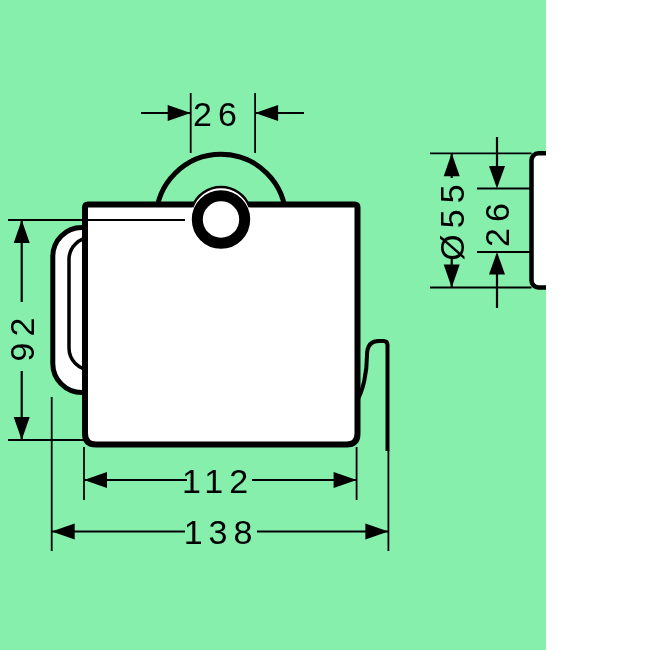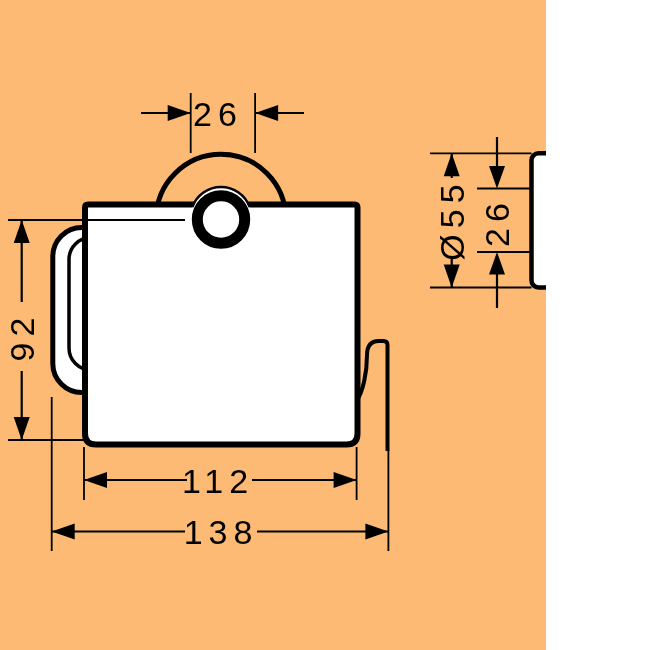--- a/index.html
+++ b/index.html
@@ -1,18 +1,18 @@
 <!DOCTYPE html>
 <html><head>
 <meta charset="utf-8">
 <style>
   html, body { margin: 0; padding: 0; background: #ffffff; }
   .canvas {
     width: 546px; height: 650px; position: relative;
-    background: #fdba74; overflow: hidden;
+    background: #86efac; overflow: hidden;
     font-family: "Liberation Sans", sans-serif;
   }
   svg { display: block; }
   .obj   { stroke: #000000; fill: none; }
   .objw  { stroke: #000000; fill: #ffffff; }
   .thin  { stroke: #000000; stroke-width: 1.8; fill: none; }
   .dline { stroke: #000000; stroke-width: 2.2; fill: none; }
   .arrow { fill: #000000; stroke: none; }
   .dimtext {
     fill: #000000;

